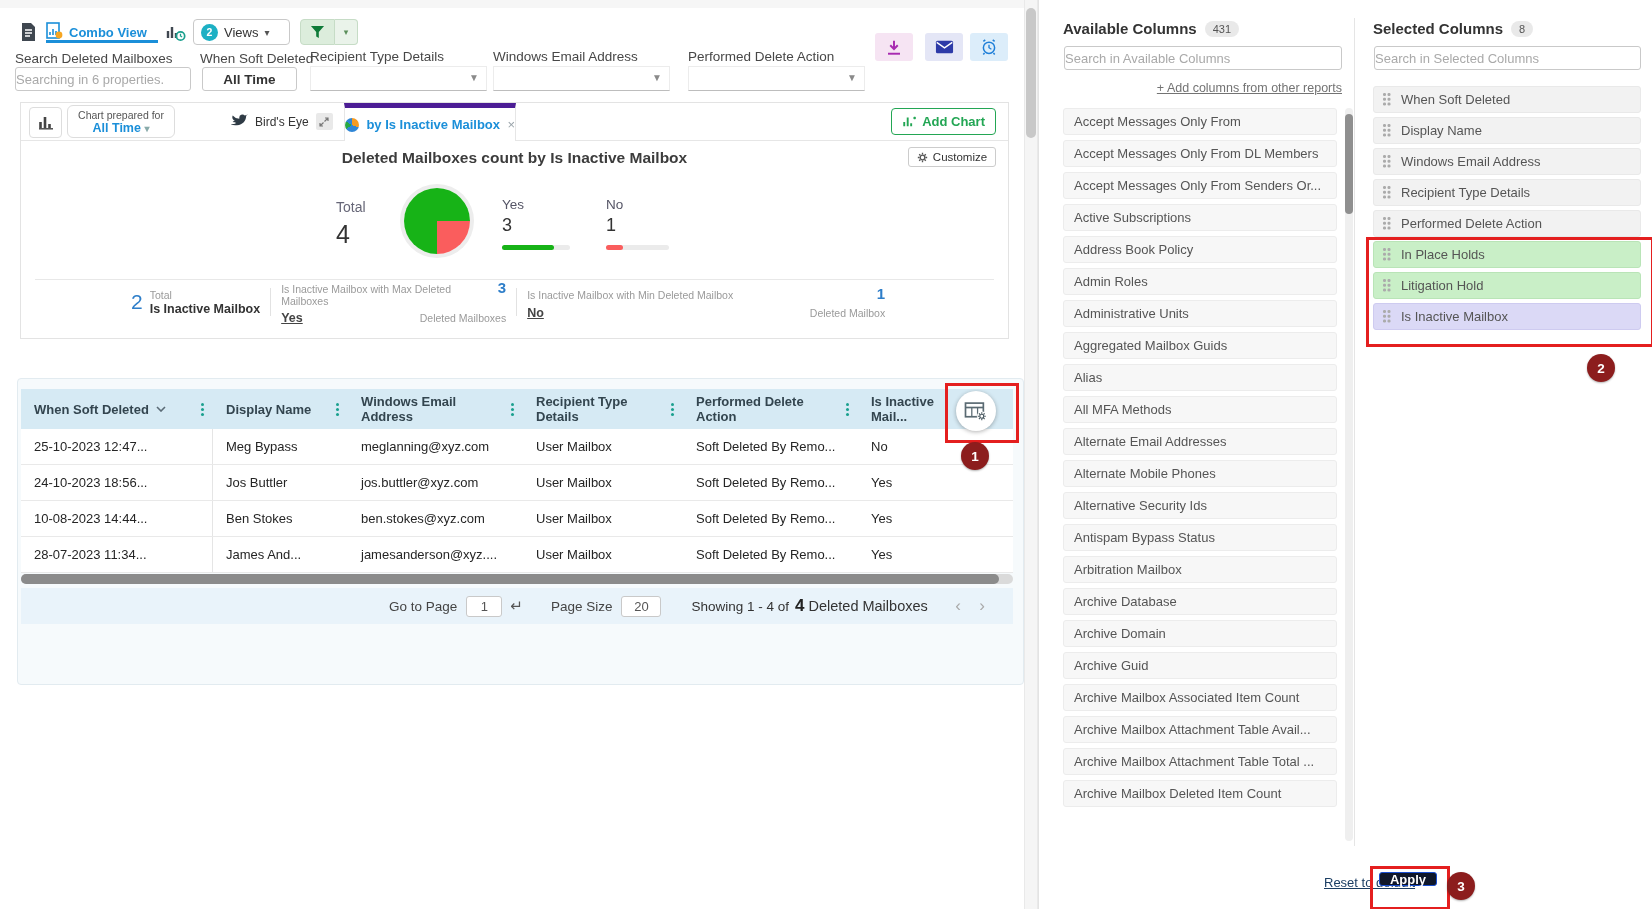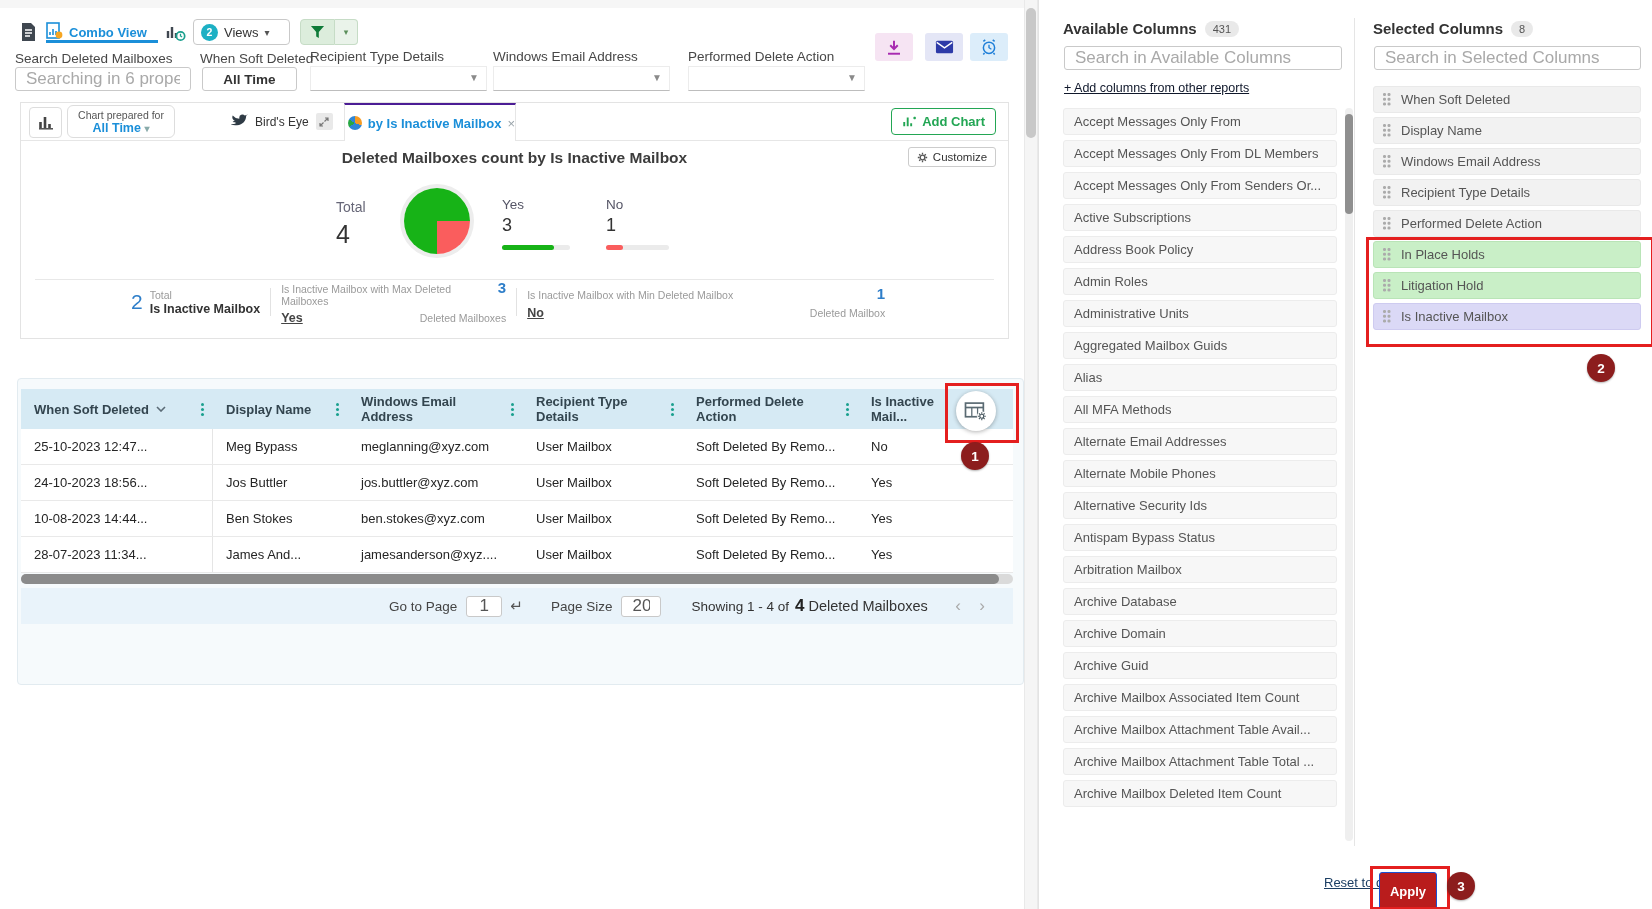--- a/index.html
+++ b/index.html
@@ -21,21 +21,21 @@
   .filter-main{width:33px;background:#dcedDC;background:#dceddc;border:1px solid #c6dcc6;border-radius:4px 0 0 4px;
      display:flex;align-items:center;justify-content:center;}
   .filter-caret{width:22px;background:#eaf3ea;border:1px solid #c6dcc6;border-left:none;border-radius:0 4px 4px 0;
      display:flex;align-items:center;justify-content:center;color:#5b8f5b;font-size:9px;}
   .icon-btn{top:33px;width:38px;height:28px;border-radius:3px;display:flex;align-items:center;justify-content:center;}
   .btn-download{left:875px;background:#f6e4f3;}
   .btn-mail{left:925px;background:#e4e6f6;}
   .btn-alarm{left:970px;background:#dcedfa;}
   
   .flabel{top:51px;font-size:13.5px;color:#474747;white-space:nowrap;}
-  .txt{border:1px solid #c9c9c9;border-radius:3px;font-size:17px;color:#555;padding:0 10px;
+  .txt{border:1px solid #c9c9c9;border-radius:3px;font-size:13px;color:#555;padding:0 0;
        box-sizing:border-box;font-family:"Liberation Sans",sans-serif;outline:none;}
   .txt::placeholder{color:#a9a9a9;}
   .in-search{left:15px;top:67px;width:176px;height:24px;}
   .btn-alltime{left:202px;top:67px;width:95px;height:24px;border:1px solid #c9c9c9;border-radius:3px;
      background:#fff;font-size:13.5px;font-weight:700;color:#333;display:flex;align-items:center;justify-content:center;box-sizing:border-box;}
   .fselect{top:66px;width:177px;height:25px;border:1px solid #ececec;border-bottom:1px solid #bdbdbd;
      box-sizing:border-box;background:#fff;}
   .fselect .sel-caret{position:absolute;right:7px;top:5px;color:#8a8a8a;font-size:10px;}
   
   .chart-card{left:20px;top:102px;width:987px;height:235px;border:1px solid #e3e3e3;border-radius:0;background:#fff;}
@@ -43,22 +43,22 @@
   .btn-chart-type{position:absolute;left:8px;top:4px;width:31px;height:29px;border:1px solid #ddd;border-radius:4px;
      display:flex;align-items:center;justify-content:center;background:#fff;}
   .btn-prepared{position:absolute;left:46px;top:2px;width:108px;height:33px;border:1px solid #ddd;border-radius:6px;
      background:#fff;text-align:center;box-sizing:border-box;padding-top:3px;}
   .btn-prepared .l1{font-size:10.5px;color:#555;}
   .btn-prepared .l2{font-size:12.5px;color:#1b8fd9;font-weight:700;}
   .tab-birdseye{position:absolute;left:200px;top:0;height:37px;display:flex;align-items:center;gap:7px;padding:0 10px;}
   .tab-birdseye .lbl{font-size:12px;color:#333;}
   .expand-btn{width:17px;height:17px;background:#e9e9e9;border-radius:2px;display:flex;align-items:center;justify-content:center;}
   .tab-active{position:absolute;left:323px;top:0;width:172px;height:38px;background:#fff;z-index:1;
-     border-top:2px solid #4c1d95;border-left:1px solid #e6e6e6;border-right:1px solid #e6e6e6;box-sizing:border-box;
-     display:flex;align-items:center;justify-content:flex-end;gap:6px;}
+     border-top:5px solid #4c1d95;border-left:1px solid #e6e6e6;border-right:1px solid #e6e6e6;box-sizing:border-box;
+     display:flex;align-items:center;justify-content:space-between;gap:6px;}
   .tab-active .lbl{font-size:13px;font-weight:700;color:#1b8fd9;}
   .tab-close{color:#9aa4aa;font-size:13px;}
   .pie-ico{width:14px;height:14px;border-radius:50%;
      background:conic-gradient(#f59b23 15deg 110deg,#2f86d6 110deg 235deg,#27a844 235deg 300deg,#2f86d6 300deg 375deg);}
   .btn-add-chart{position:absolute;right:12px;top:5px;height:27px;padding:0 10px;border:1.5px solid #23a654;border-radius:4px;
      background:#fff;color:#23a654;font-size:13px;font-weight:700;display:flex;align-items:center;gap:6px;box-sizing:border-box;}
   .btn-customize{position:absolute;right:12px;top:44px;width:88px;height:20px;border:1px solid #ccc;border-radius:3px;
      background:#fff;color:#333;font-size:11.5px;display:flex;align-items:center;justify-content:center;gap:5px;box-sizing:border-box;}
   .chart-title{position:absolute;left:0;right:0;top:46px;text-align:center;font-size:15.5px;font-weight:700;color:#3c3c3c;}
   .stat-total{position:absolute;left:315px;top:96px;}
@@ -123,37 +123,37 @@
   
   .page-scroll{left:1024px;top:0;width:14px;height:909px;background:#f5f5f5;border-left:1px solid #e9e9e9;border-right:1px solid #e9e9e9;box-sizing:border-box;}
   .page-scroll-thumb{left:1026px;top:8px;width:10px;height:130px;background:#c8c8c8;border-radius:5px;}
   
   .panel{left:1038px;top:0;width:614px;height:909px;background:#fff;border-left:1px solid #e3e3e3;box-sizing:border-box;}
   .sec-head{position:absolute;font-size:15px;font-weight:700;color:#333;display:flex;align-items:center;gap:8px;}
   .count-badge{background:#e9e9e9;color:#555;font-size:11px;font-weight:400;border-radius:9px;padding:2px 8px;}
   .av-head{left:24px;top:20px;} .sel-head{left:334px;top:20px;}
   .av-search{position:absolute;left:25px;top:46px;width:278px;height:24px;}
   .sel-search{position:absolute;left:335px;top:46px;width:267px;height:24px;}
-  .av-link{position:absolute;left:25px;top:81px;width:278px;text-align:left;font-size:12.5px;color:#0f172a;text-decoration:underline;}
+  .av-link{position:absolute;left:25px;top:81px;width:278px;text-align:right;font-size:12.5px;color:#737373;text-decoration:underline;}
   .av-list{position:absolute;left:24px;top:108px;width:274px;margin:0;padding:0;list-style:none;}
   .av-item{height:27px;line-height:25px;box-sizing:border-box;margin-bottom:5px;background:#f7f7f7;border:1px solid #ececec;
       border-radius:3px;padding-left:10px;font-size:13px;color:#555;white-space:nowrap;overflow:hidden;}
   .av-scroll{position:absolute;left:306px;top:108px;width:8px;height:733px;background:#efefef;border-radius:4px;}
   .av-scroll i{position:absolute;left:0;top:6px;width:8px;height:100px;background:#8f8f8f;border-radius:4px;display:block;}
   .panel-divider{position:absolute;left:315px;top:18px;width:1px;height:828px;background:#e5e5e5;}
   .sel-list{position:absolute;left:334px;top:86px;width:268px;margin:0;padding:0;list-style:none;}
   .sel-item{height:27px;box-sizing:border-box;margin-bottom:4px;background:#f2f2f2;border:1px solid #e9e9e9;border-radius:3px;
       display:flex;align-items:center;gap:10px;padding-left:9px;font-size:13px;color:#555;white-space:nowrap;overflow:hidden;}
   .sel-item.hl-green{background:#c9efc7;border-color:#b9e4b7;}
   .sel-item.hl-purple{background:#dbd9f6;border-color:#cecbf0;}
   .handle{width:8px;height:13px;position:relative;flex:none;}
   .handle i{position:absolute;left:0;top:0;width:2.5px;height:2.5px;border-radius:50%;background:#ababab;
       box-shadow:4.5px 0 0 #ababab,0 4.7px 0 #ababab,4.5px 4.7px 0 #ababab,0 9.4px 0 #ababab,4.5px 9.4px 0 #ababab;}
   .reset-link{position:absolute;left:237px;top:875px;font-size:13px;color:#1c3e63;text-decoration:underline;margin-left:48px;}
-  .apply-btn{position:absolute;left:340px;top:872px;width:58px;height:38px;background:#b91c1c;border:1px solid #1a4fd0;
+  .apply-btn{position:absolute;left:340px;top:872px;width:58px;height:14px;background:#0f172a;border:1px solid #1a4fd0;
       border-radius:3px;color:#fff;font-size:13px;font-weight:700;display:flex;align-items:center;justify-content:center;box-sizing:border-box;}
   
   .ann-box{border:3px solid #e41f1f;position:absolute;z-index:5;}
   .ann-circle{position:absolute;width:28px;height:28px;border-radius:50%;background:#8c1d1d;color:#fff;
       font-size:13.5px;font-weight:700;display:flex;align-items:center;justify-content:center;z-index:6;box-shadow:0 1px 2px rgba(0,0,0,.3);}
   .box1{left:945px;top:383px;width:68px;height:54px;}
   .circ1{left:961px;top:442px;}
   .box2{left:1366px;top:237px;width:282px;height:104px;}
   .circ2{left:1587px;top:354px;}
   .box3{left:1370px;top:866px;width:74px;height:38px;}

